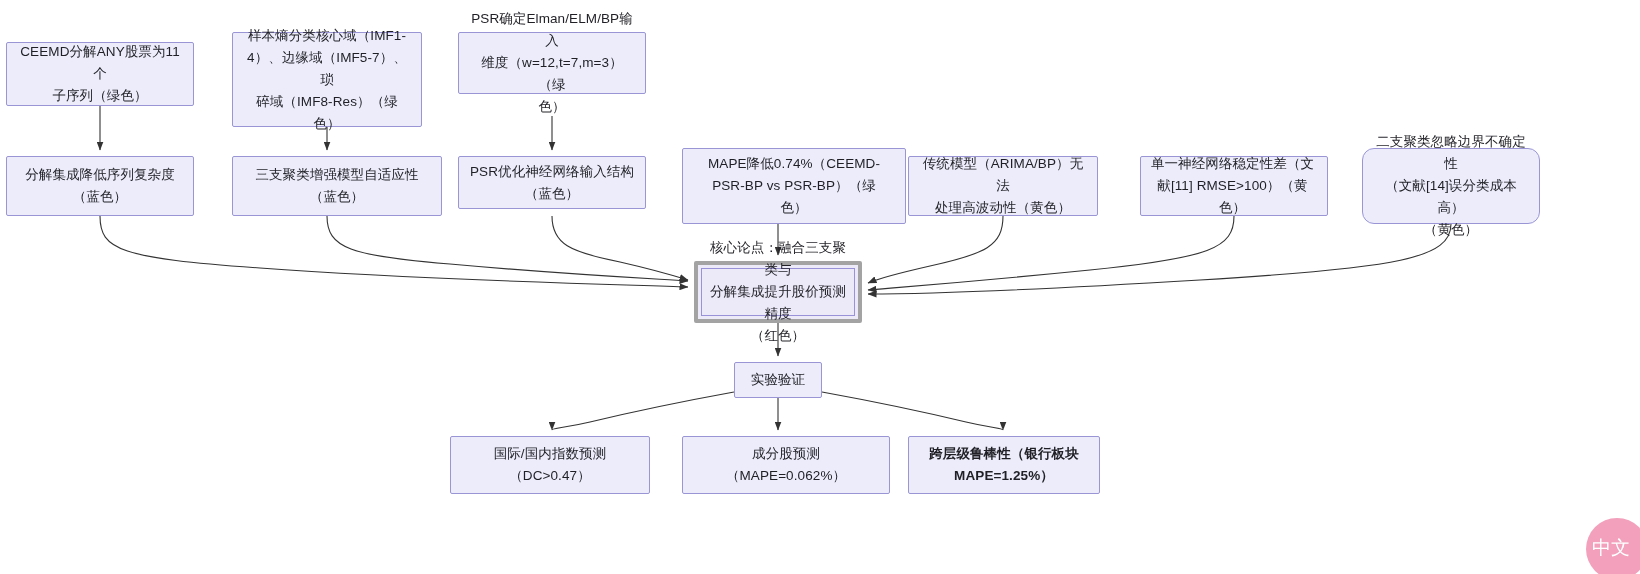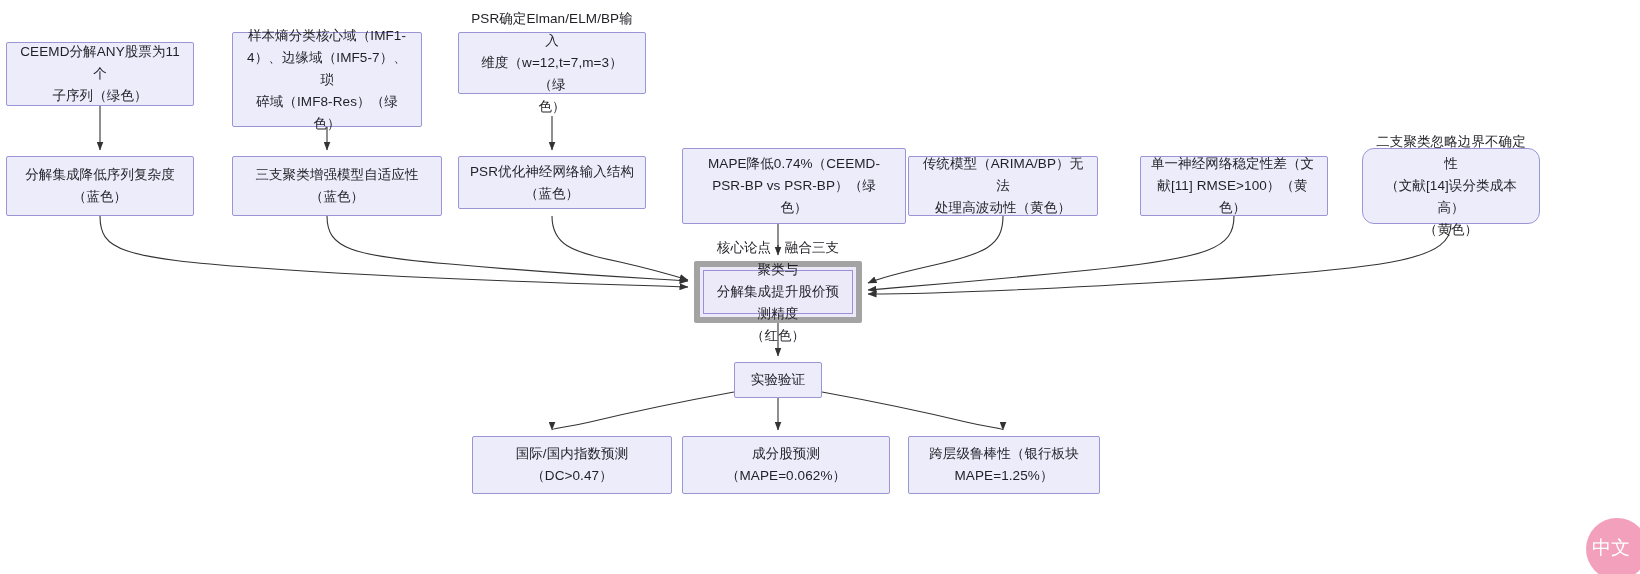--- a/index.html
+++ b/index.html
@@ -39,21 +39,21 @@
     justify-content: center;
     text-align: center;
     color: #1f1f25;
     font-size: 13.5px;
     line-height: 22px;
     padding: 4px 10px;
     letter-spacing: 0.1px;
   }
   .node.core {
     background: #ECEAF8;
-    border: 6px solid #a3a3a3;
+    border: 4px solid #a3a3a3;
     box-shadow: inset 0 0 0 3px #ECEAF8, inset 0 0 0 4px #9A92D8;
     padding: 18px 12px;
   }
   .node .txt {
     display: block;
     width: 100%;
     white-space: pre-line;
   }
   #watermark {
     position: absolute;
@@ -151,29 +151,29 @@
 （黄色）</span>
       </div>
       <div class="node core" style="left: 694px; top: 261px; width: 168px; height: 62px;">
         <span class="txt">核心论点：融合三支聚类与
 分解集成提升股价预测精度
 （红色）</span>
       </div>
       <div class="node" style="left: 734px; top: 362px; width: 88px; height: 36px;">
         <span class="txt">实验验证</span>
       </div>
-      <div class="node" style="left: 472px; top: 436px; width: 200px; height: 58px; align-items: center;">
+      <div class="node" style="left: 450px; top: 436px; width: 200px; height: 58px; align-items: center;">
         <span class="txt">国际/国内指数预测
 （DC&gt;0.47）</span>
       </div>
       <div class="node" style="left: 682px; top: 436px; width: 208px; height: 58px;">
         <span class="txt">成分股预测
 （MAPE=0.062%）</span>
       </div>
-      <div class="node" style="left: 908px; top: 436px; width: 192px; height: 58px;">
+      <div class="node" style="left: 908px; top: 436px; width: 192px; height: 58px; font-weight: bold;">
         <span class="txt">跨层级鲁棒性（银行板块
 MAPE=1.25%）</span>
       </div>
     </div>
   <div id="watermark">
     <span class="wm-inner">中文</span>
   </div>
 </div>
 
 </body></html>

